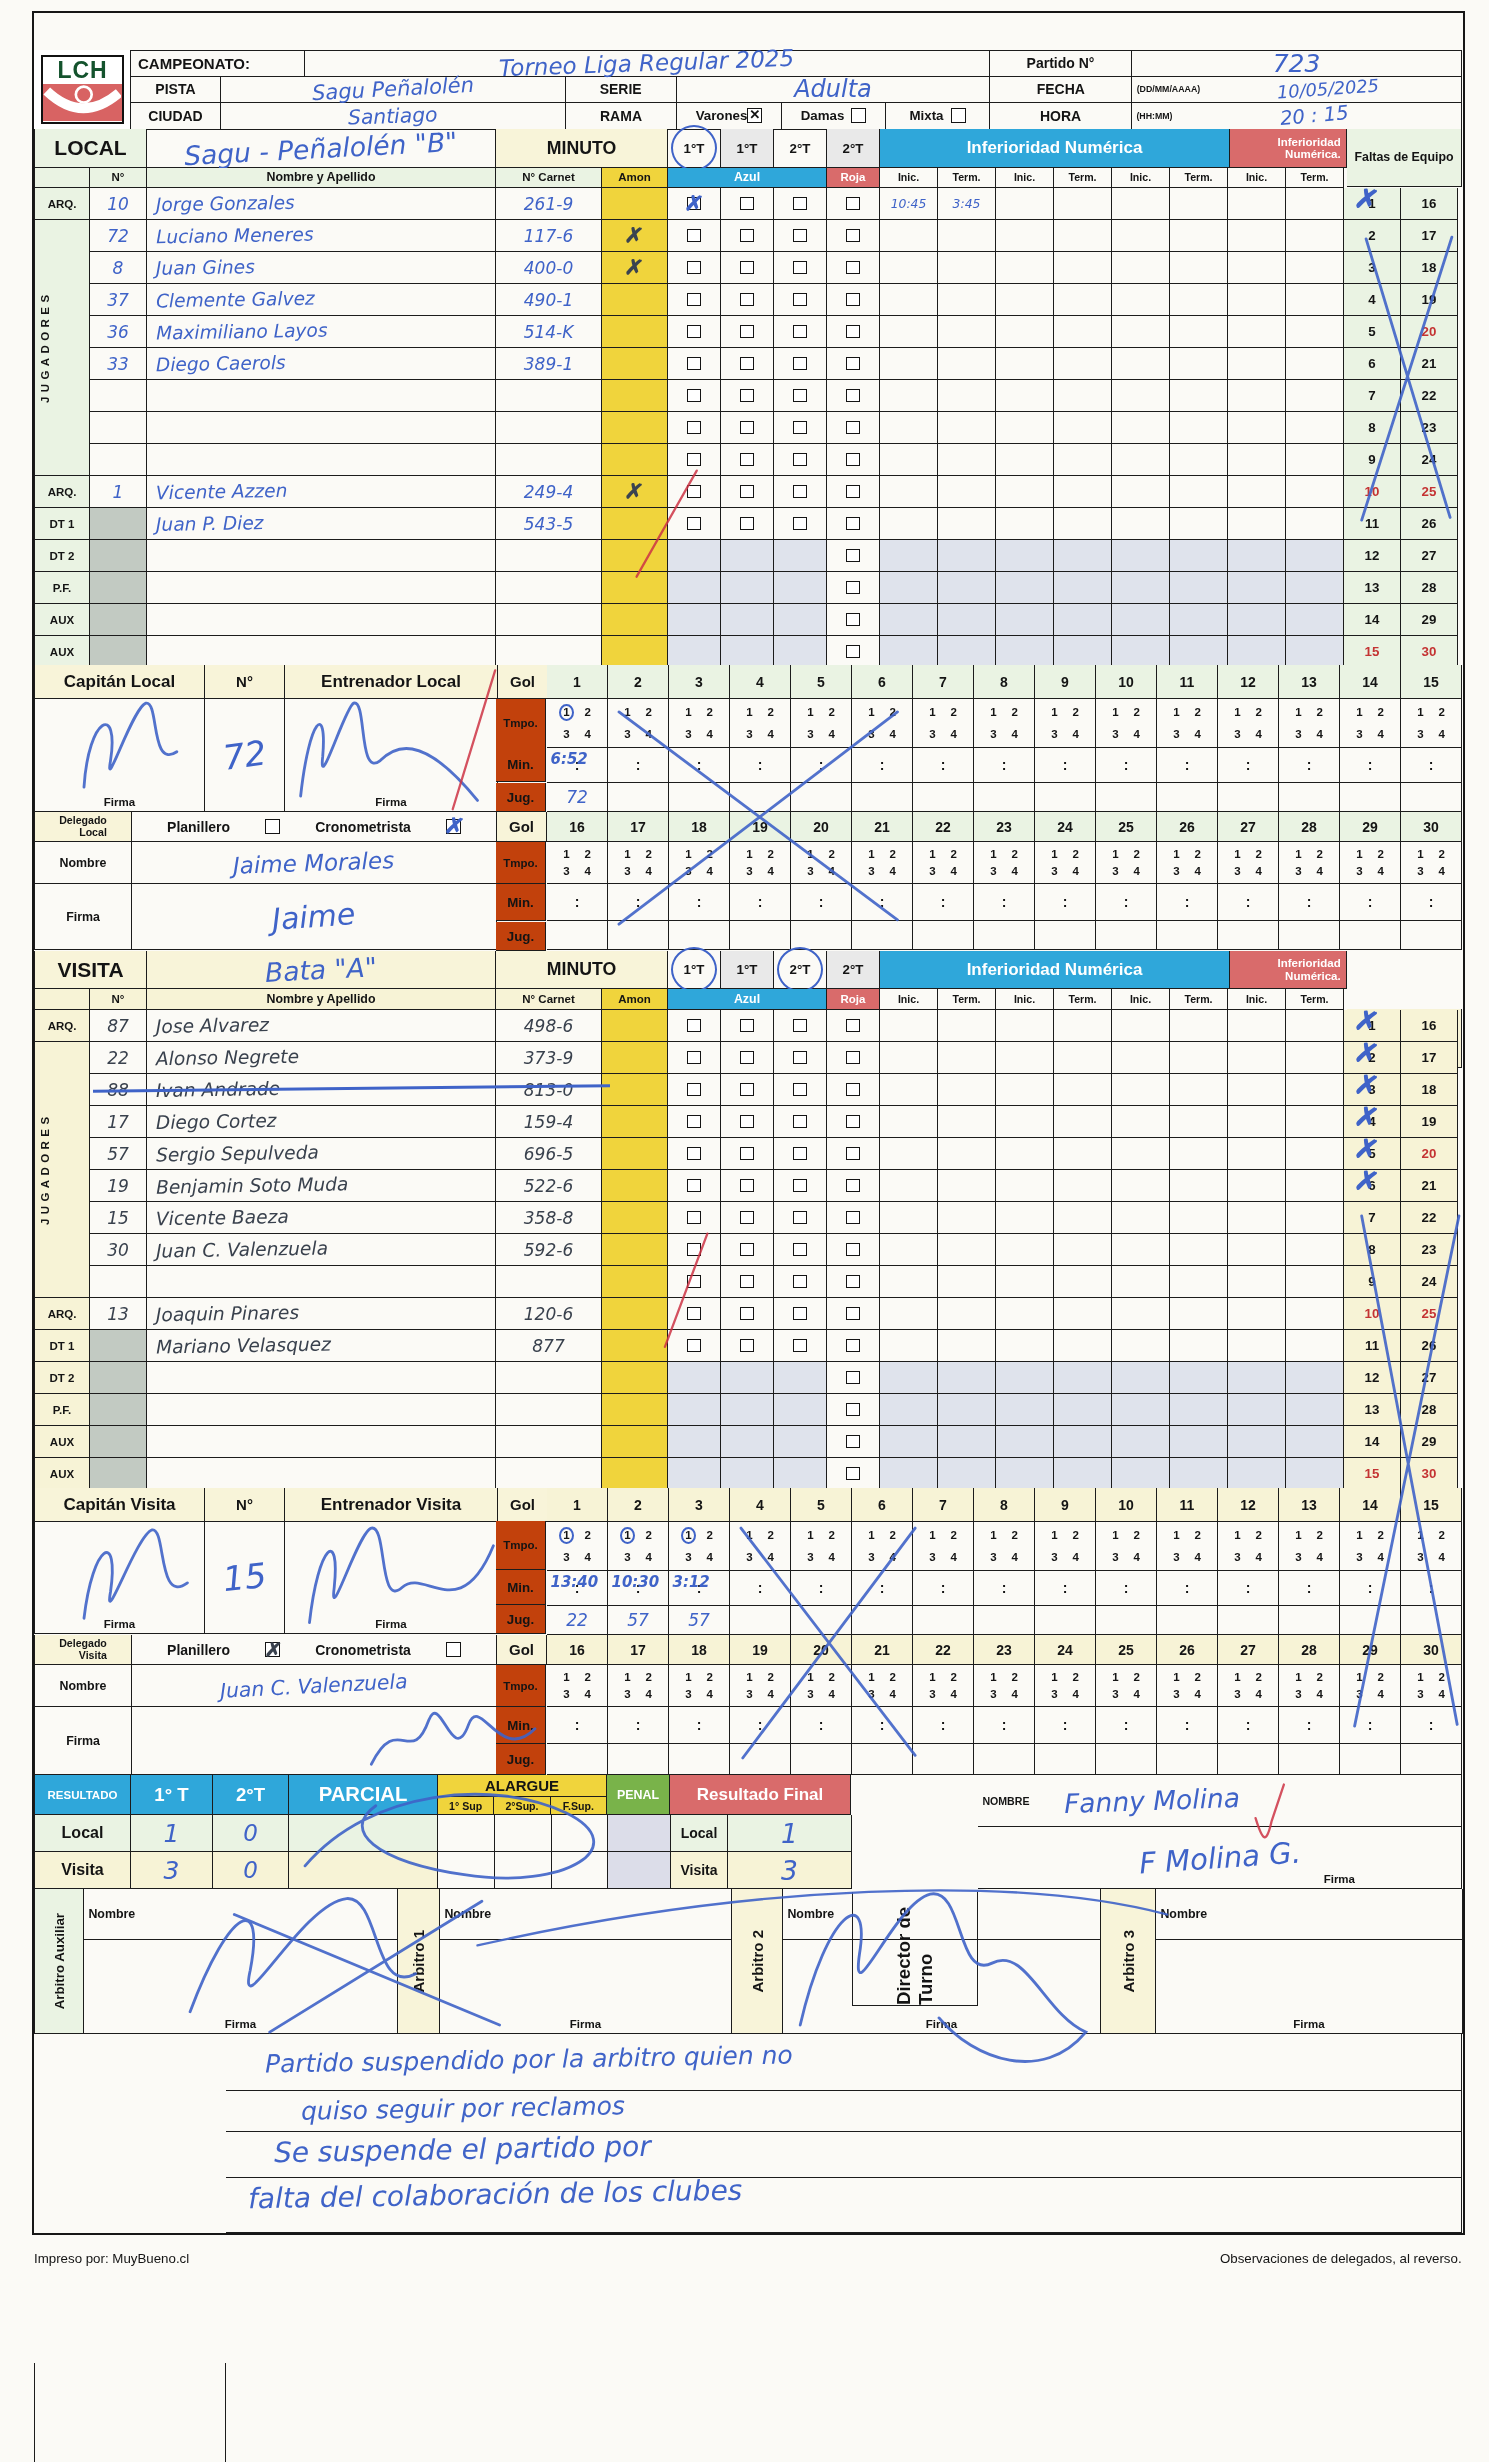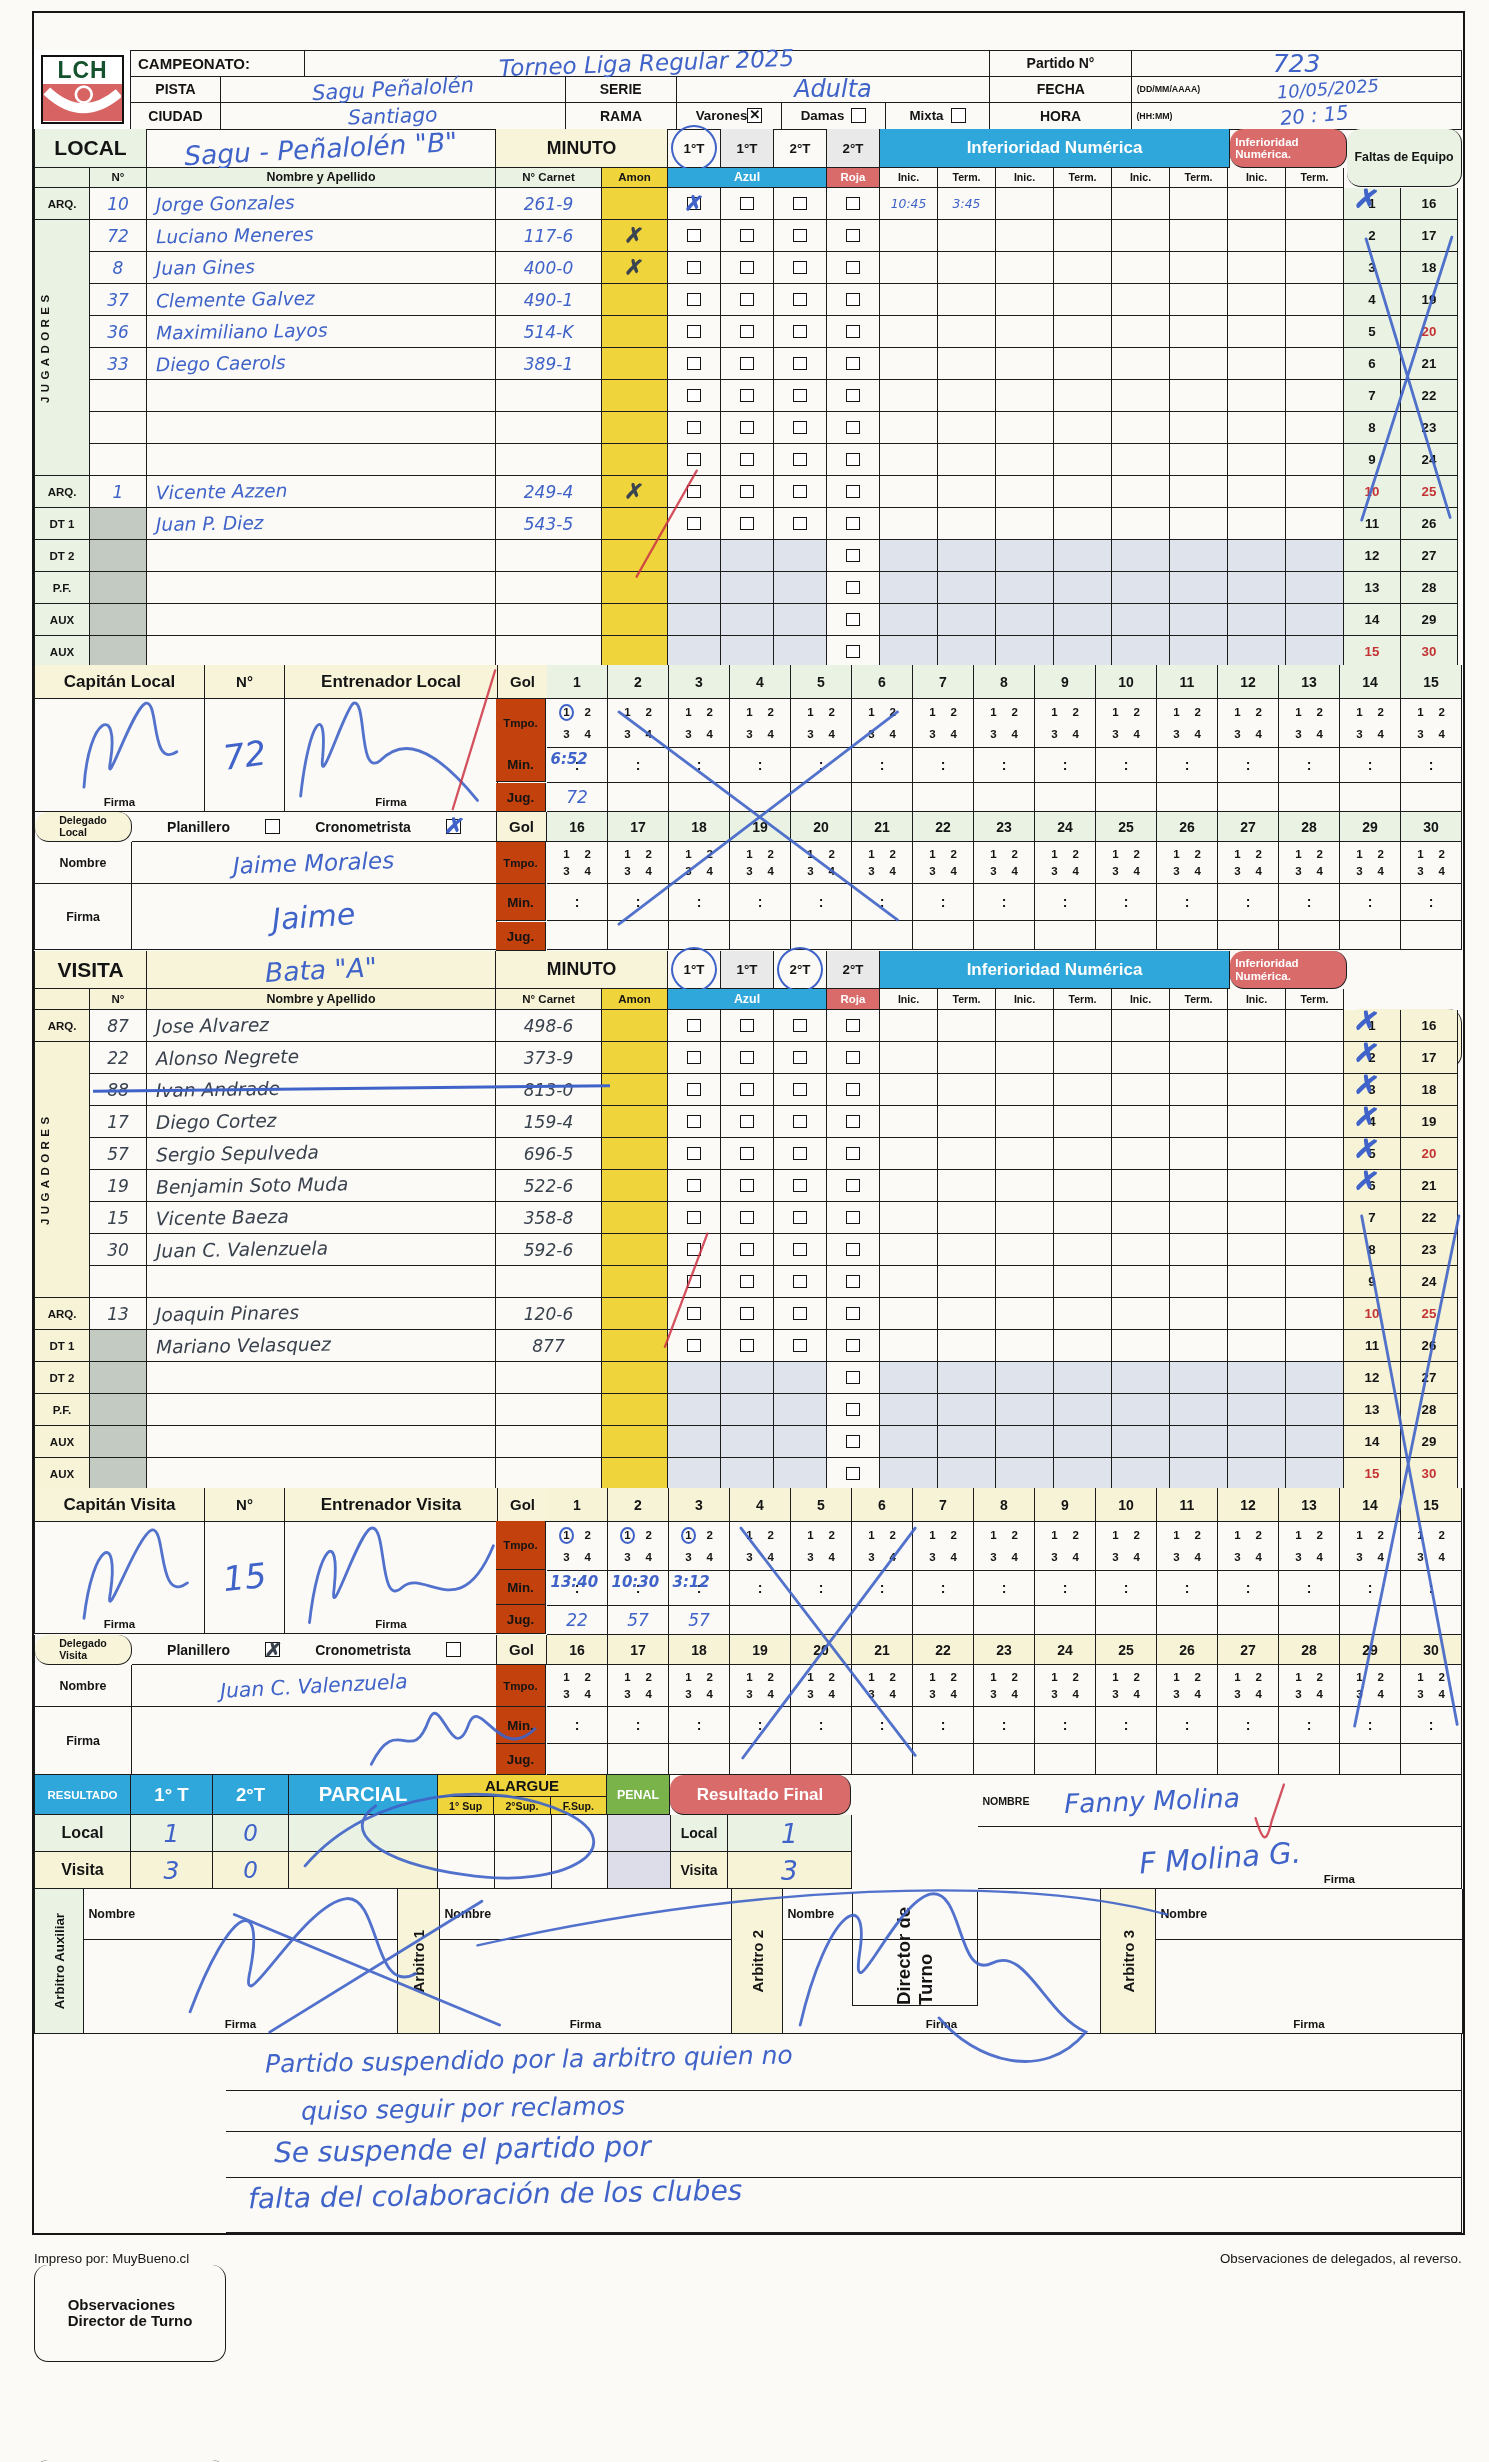--- a/index.html
+++ b/index.html
@@ -55,21 +55,21 @@
   .g.t{display:grid;grid-template-columns:1fr 1fr;font-size:11.5px;font-weight:bold;
        align-items:center;justify-items:center;padding:2.7px 8.8px;}
   .g.m{display:flex;align-items:center;justify-content:center;font-weight:bold;font-size:14px;}
   .g.j{display:flex;align-items:center;justify-content:center;}
   .gv{position:absolute;left:3.5px;top:1.8px;font-size:15px;}
   .jv{position:static;font-size:17px;}
   .glab{display:flex;align-items:center;justify-content:center;font-weight:bold;font-size:11.5px;
         border-right:1.5px solid #1c1c1c;border-bottom:1.5px solid #1c1c1c;box-sizing:border-box;background:#c2410c;}
   .firmalbl{position:absolute;bottom:2.7px;left:0;right:0;text-align:center;font-weight:bold;font-size:11.5px;}
   svg.penlayer{position:absolute;left:0;top:0;pointer-events:none;}
-  .wrapline{white-space:normal;text-align:left;line-height:1.05;border-radius:14px;}
+  .wrapline{white-space:normal;text-align:right;line-height:1.05;}
 </style>
 <style>
   .fbox.pchk::after{content:"✕";position:absolute;left:0.9px;top:-2.7px;font-size:13.3px;font-weight:bold;color:#111;}
   .fbox.hchk::after{content:"✗";position:absolute;left:-1.8px;top:-7px;font-size:23px;font-weight:bold;color:#3f63c8;transform:rotate(10deg);}
   .fbox.dchk::after{content:"✗";position:absolute;left:-0.9px;top:-5.3px;font-size:20.3px;font-weight:bold;color:#39414d;transform:rotate(6deg);}
 </style></head>
 <body>
 
 <div class="page">
 
@@ -3168,23 +3168,20 @@
       <div style="height:50px;border-bottom:1.5px solid #1c1c1c;display:flex;align-items:center;">
         <span style="font-weight:bold;font-size:12.4px;margin-left:4.4px;">Nombre</span>
         </div>
       <div style="flex:1;position:relative;">
         <span class="firmalbl">Firma</span>
         </div>
     </div>
   </div>
 
   <div>
-    <div class="abs cell wrapline" style="left:34px;top:2034px;width:192px;height:97px;border-left:1.5px solid #1c1c1c;font-weight:bold;font-size:15px;">
-      <span><span>Observaciones</span><br><span>Director de Turno</span></span>
-      </div>
     <div class="abs cell wrapline" style="left:34px;top:2132px;width:192px;height:102px;border-left:1.5px solid #1c1c1c;flex-direction:column;">
       
       </div>
     <div class="abs" style="left:226px;top:2034px;width:1236px;height:199px;border-right:1.5px solid #1c1c1c;border-bottom:1.5px solid #1c1c1c;">
       <div class="abs" style="left:0;top:56px;width:100%;border-top:1.5px solid #1c1c1c;"></div>
       <div class="abs" style="left:0;top:97px;width:100%;border-top:1.5px solid #1c1c1c;"></div>
       <div class="abs" style="left:0;top:143px;width:100%;border-top:1.5px solid #1c1c1c;"></div>
     </div>
     <span class="hand abs" style="left:265px;top:2045px;font-size:25px;transform:rotate(-1deg);">Partido suspendido por la arbitro quien no</span>
     <span class="hand abs" style="left:301px;top:2094px;font-size:25px;transform:rotate(-1deg);">quiso seguir por reclamos</span>

